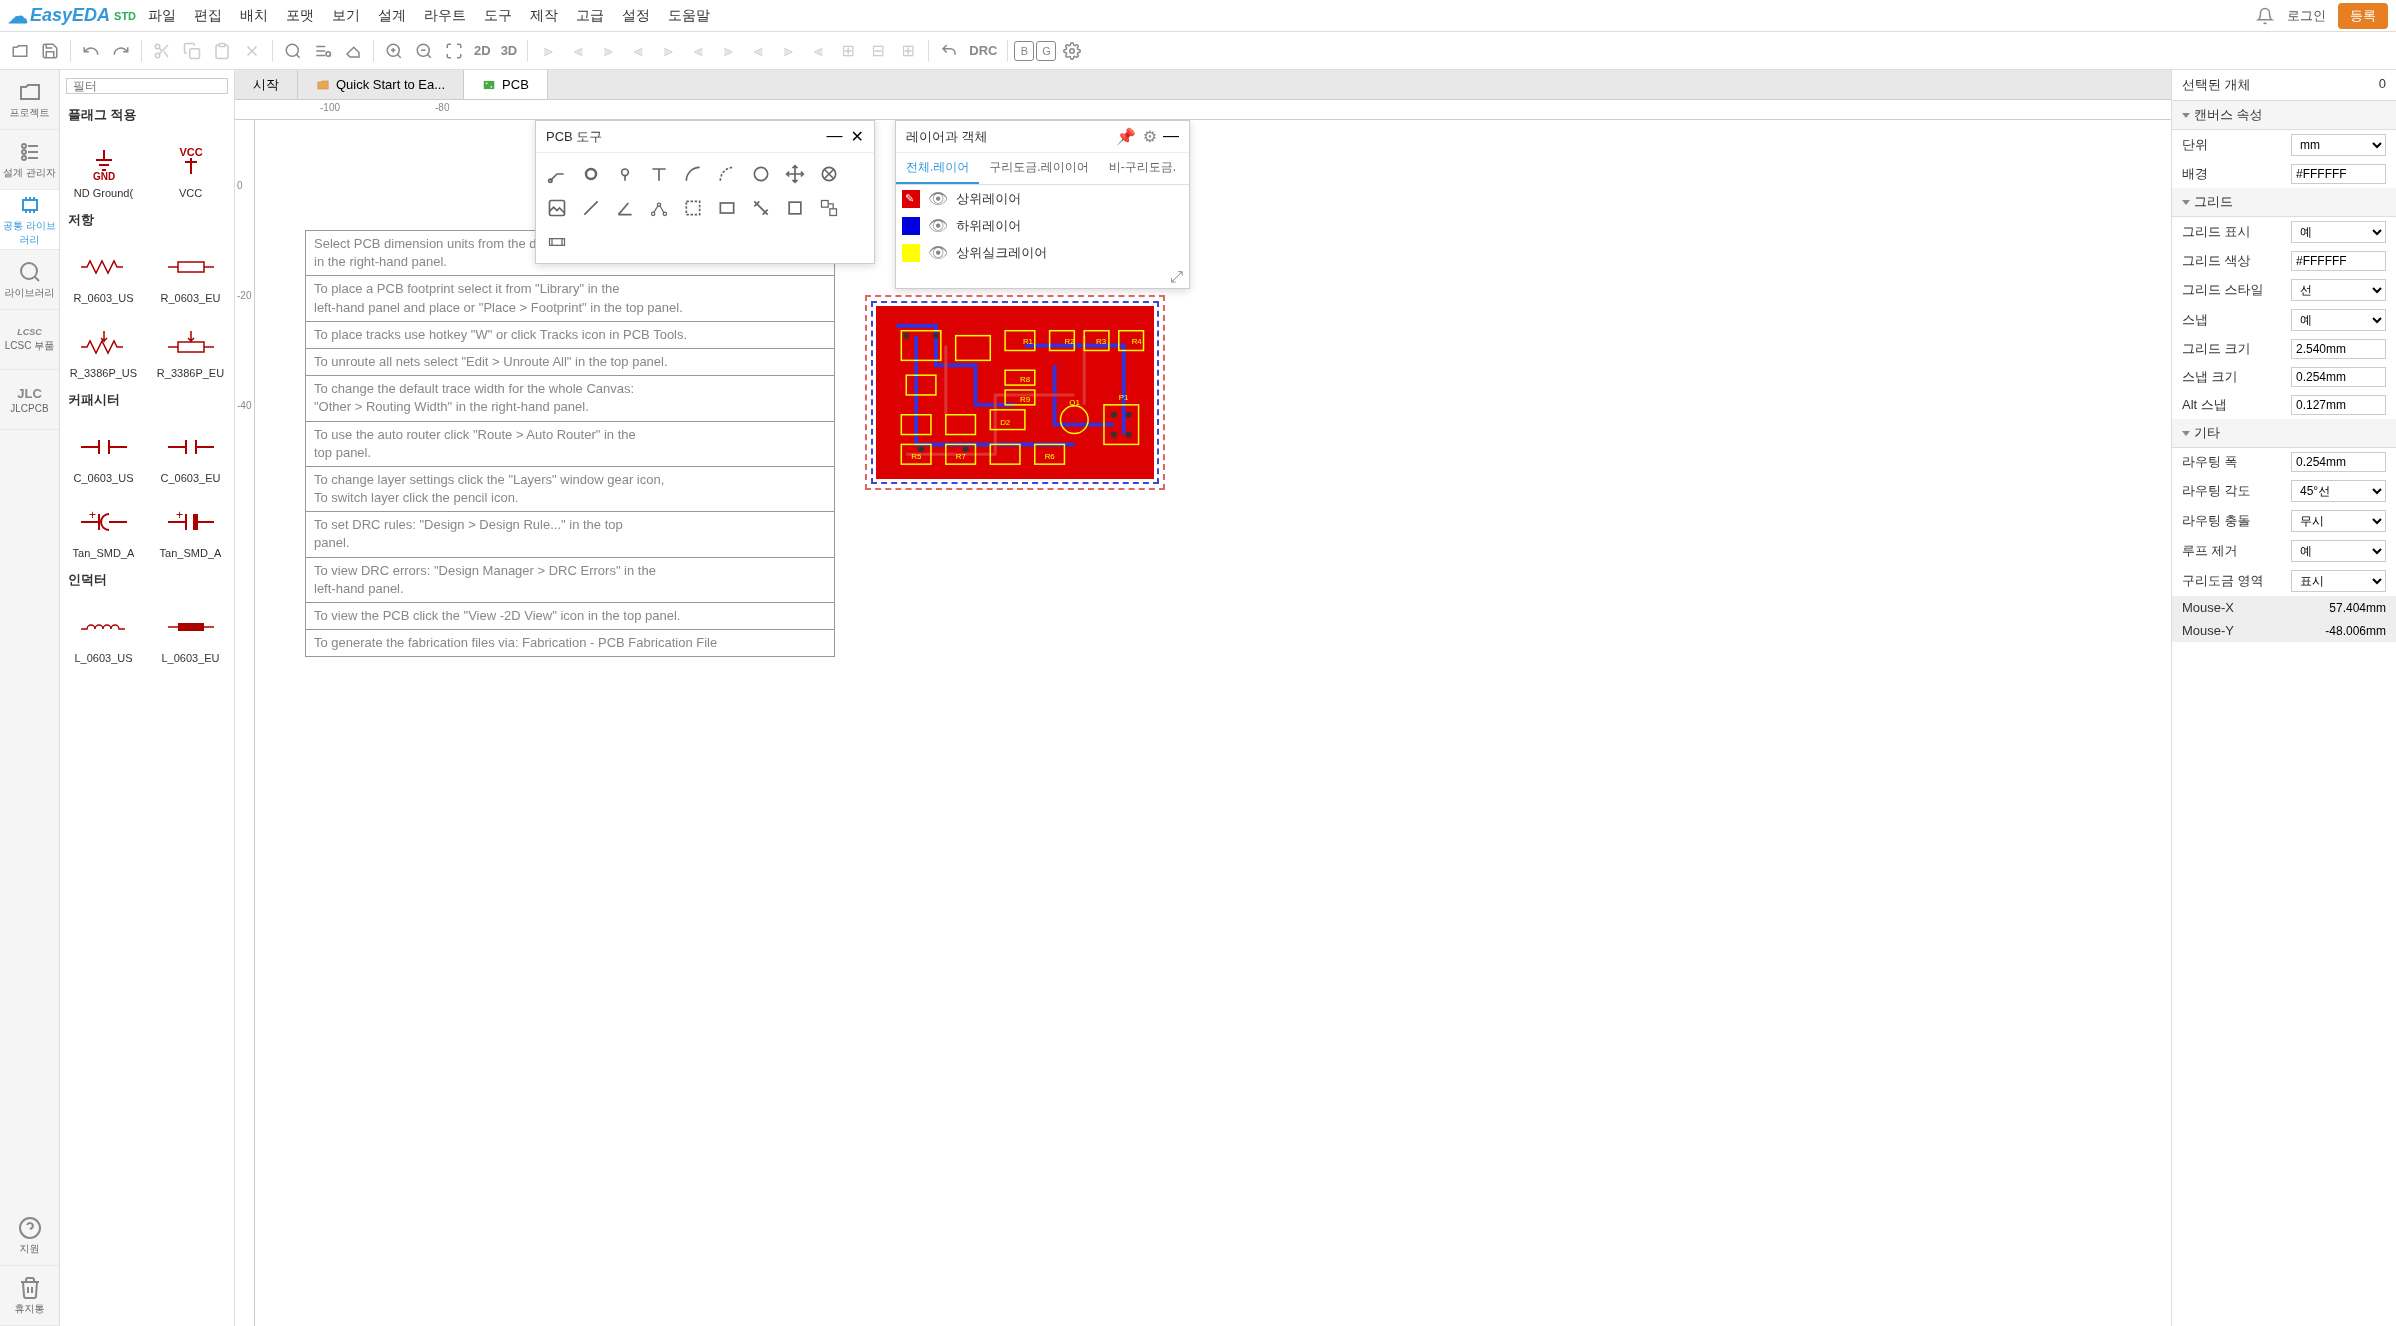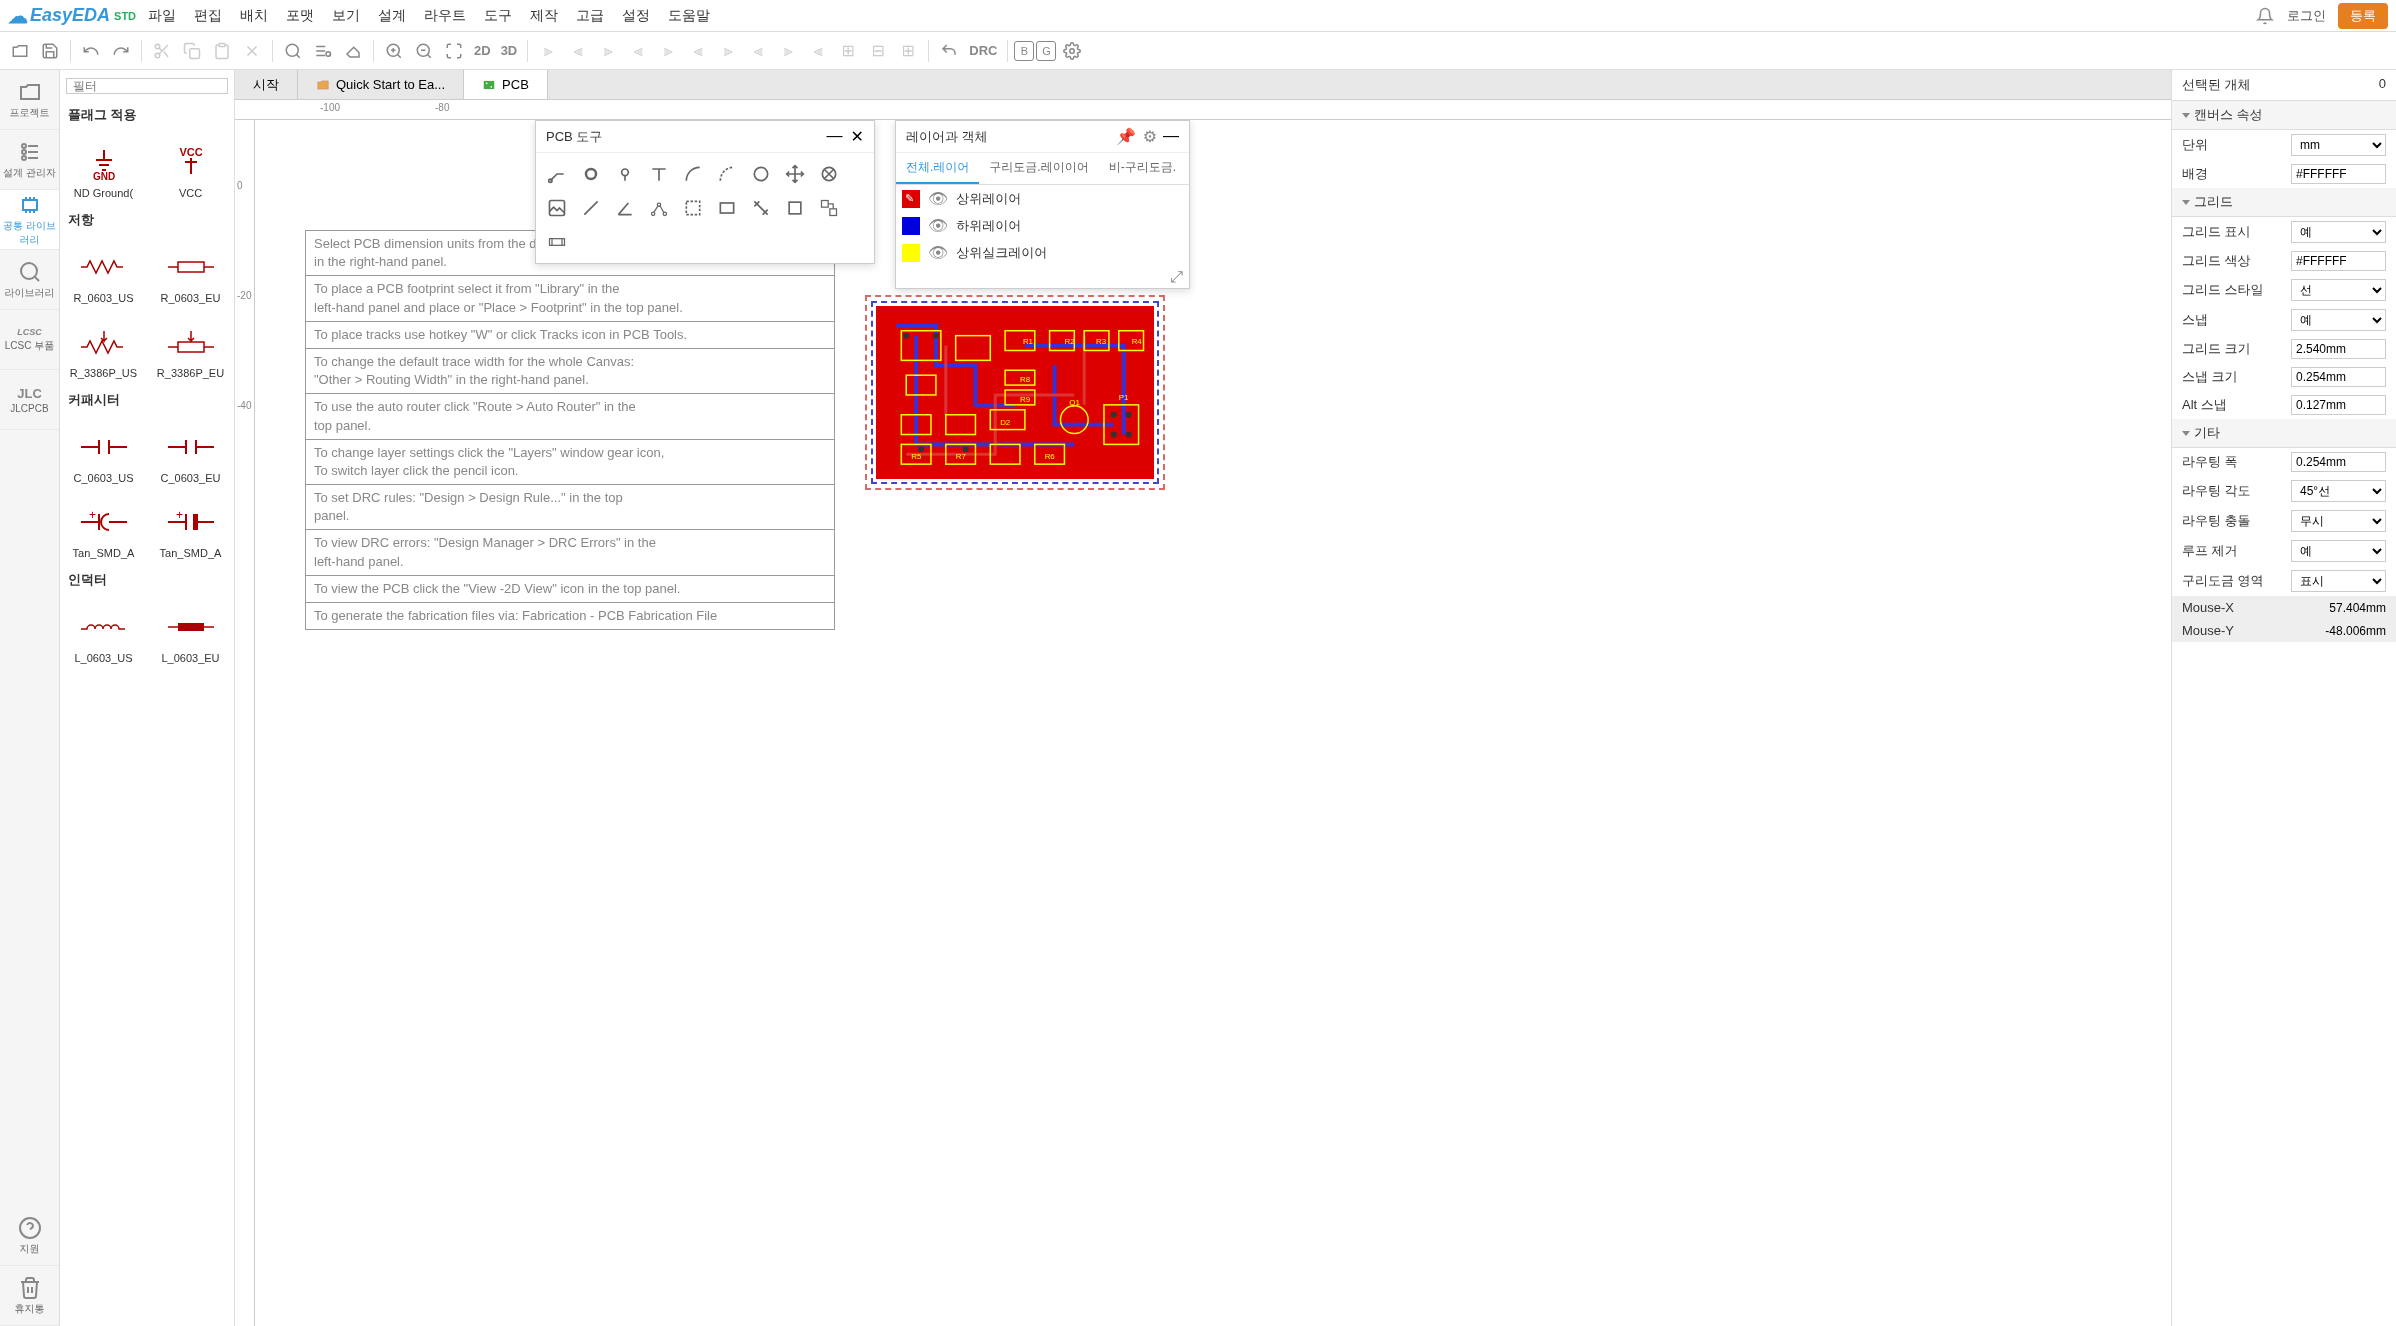--- a/index.html
+++ b/index.html
@@ -470,20 +470,23 @@
               <tr>
                 <td style="white-space:pre-line">Select PCB dimension units from the drop-down list in "Units"
 in the right-hand panel.</td>
               </tr>
           <tr>
                 <td style="white-space:pre-line">To place a PCB footprint select it from "Library" in the
 left-hand panel and place or "Place &gt; Footprint" in the top panel.</td>
               </tr>
           <tr>
                 <td style="white-space:pre-line">To place tracks use hotkey "W" or click Tracks icon in PCB Tools.</td>
+              </tr>
+          <tr>
+                <td style="white-space:pre-line">To unroute all nets select "Edit &gt; Unroute All" in the top panel.</td>
               </tr>
           <tr>
                 <td style="white-space:pre-line">To change the default trace width for the whole Canvas:
 "Other &gt; Routing Width" in the right-hand panel.</td>
               </tr>
           <tr>
                 <td style="white-space:pre-line">To use the auto router click "Route &gt; Auto Router" in the
 top panel.</td>
               </tr>
           <tr>

